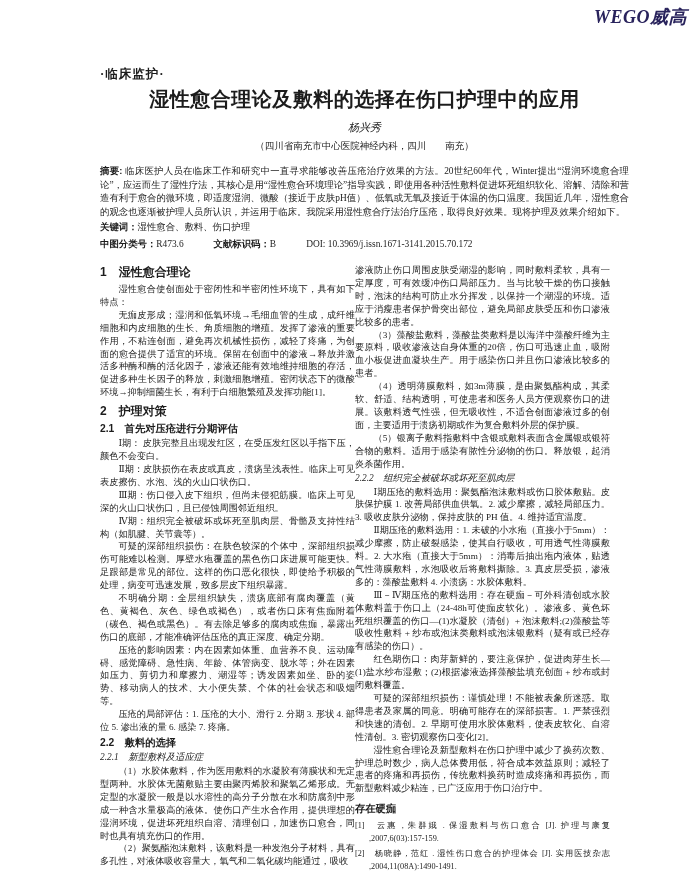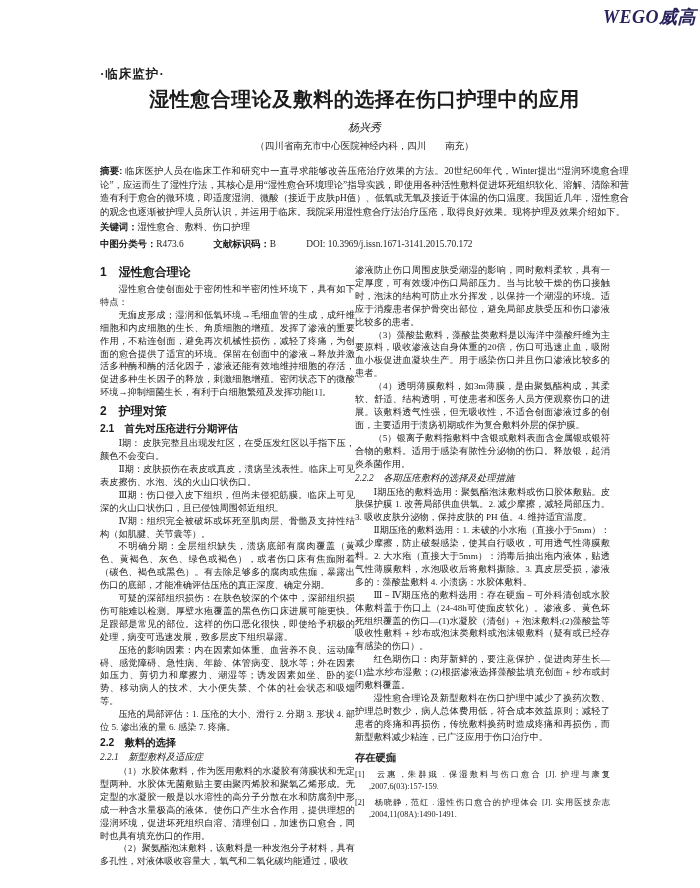--- a/index.html
+++ b/index.html
@@ -2,21 +2,21 @@
 <html><head>
 <meta charset="utf-8">
 <style>
   html,body { margin:0; padding:0; background:#ffffff; }
   .page {
     position:relative; width:700px; height:888px; margin:0 auto;
     background:#ffffff; overflow:hidden; color:#1c1c1c;
     font-family:"Liberation Serif","DejaVu Serif",serif;
   }
   .logo {
-    position:absolute; top:5px; right:4px;
+    position:absolute; top:5px; right:13px;
     font-family:"Liberation Serif","DejaVu Serif",serif;
     font-style:italic; font-weight:bold; font-size:18px;
     color:#29235c; letter-spacing:0.5px;
   }
   .content { position:absolute; left:100px; top:66px; width:529px; }
   .col-label { font-size:12.5px; font-weight:bold; letter-spacing:1px; }
   .title {
     margin:3px 0 7px 0; text-align:center;
     font-family:"Liberation Sans","DejaVu Sans",sans-serif;
     font-weight:bold; font-size:20px; letter-spacing:0.5px;
@@ -92,40 +92,41 @@
       <div class="col">
         <h3 class="sh1 first">1　湿性愈合理论</h3>
         <p class="body-p indent">湿性愈合使创面处于密闭性和半密闭性环境下，具有如下特点：</p>
         <p class="body-p indent">无痂皮形成；湿润和低氧环境→毛细血管的生成，成纤维细胞和内皮细胞的生长、角质细胞的增殖。发挥了渗液的重要作用，不粘连创面，避免再次机械性损伤，减轻了疼痛，为创面的愈合提供了适宜的环境。保留在创面中的渗液→释放并激活多种酶和酶的活化因子，渗液还能有效地维持细胞的存活，促进多种生长因子的释放，刺激细胞增殖。密闭状态下的微酸环境→抑制细菌生长，有利于白细胞繁殖及发挥功能[1]。</p>
         <h3 class="sh1">2　护理对策</h3>
         <h4 class="sh2">2.1　首先对压疮进行分期评估</h4>
         <p class="body-p indent">Ⅰ期： 皮肤完整且出现发红区，在受压发红区以手指下压，颜色不会变白。</p>
         <p class="body-p indent">Ⅱ期：皮肤损伤在表皮或真皮，溃疡呈浅表性。临床上可见表皮擦伤、水泡、浅的火山口状伤口。</p>
         <p class="body-p indent">Ⅲ期：伤口侵入皮下组织，但尚未侵犯筋膜。临床上可见深的火山口状伤口，且已侵蚀周围邻近组织。</p>
         <p class="body-p indent">Ⅳ期：组织完全被破坏或坏死至肌肉层、骨骼及支持性结构（如肌腱、关节囊等）。</p>
+        <p class="body-p indent">可疑的深部组织损伤：在肤色较深的个体中，深部组织损伤可能难以检测。厚壁水疱覆盖的黑色伤口床进展可能更快。足跟部是常见的部位。这样的伤口恶化很快，即使给予积极的处理，病变可迅速发展，致多层皮下组织暴露。</p>
         <p class="body-p indent">不明确分期：全层组织缺失，溃疡底部有腐肉覆盖（黄色、黄褐色、灰色、绿色或褐色），或者伤口床有焦痂附着（碳色、褐色或黑色）。有去除足够多的腐肉或焦痂，暴露出伤口的底部，才能准确评估压疮的真正深度、确定分期。</p>
-        <p class="body-p indent">可疑的深部组织损伤：在肤色较深的个体中，深部组织损伤可能难以检测。厚壁水疱覆盖的黑色伤口床进展可能更快。足跟部是常见的部位。这样的伤口恶化很快，即使给予积极的处理，病变可迅速发展，致多层皮下组织暴露。</p>
         <p class="body-p indent">压疮的影响因素：内在因素如体重、血营养不良、运动障碍、感觉障碍、急性病、年龄、体管病变、脱水等；外在因素如压力、剪切力和摩擦力、潮湿等；诱发因素如坐、卧的姿势、移动病人的技术、大小便失禁、个体的社会状态和吸烟等。</p>
         <p class="body-p indent">压疮的局部评估：1. 压疮的大小、滑行 2. 分期 3. 形状 4. 部位 5. 渗出液的量 6. 感染 7. 疼痛。</p>
         <h4 class="sh2">2.2　敷料的选择</h4>
         <h5 class="sh3">2.2.1　新型敷料及适应症</h5>
         <p class="body-p indent">（1）水胶体敷料，作为医用敷料的水凝胶有薄膜状和无定型两种。水胶体无菌敷贴主要由聚丙烯胶和聚氧乙烯形成。无定型的水凝胶一般是以水溶性的高分子分散在水和防腐剂中形成一种含水量极高的液体。使伤口产生水合作用，提供理想的湿润环境，促进坏死组织自溶、清理创口，加速伤口愈合，同时也具有填充伤口的作用。</p>
         <p class="body-p indent">（2）聚氨酯泡沫敷料，该敷料是一种发泡分子材料，具有多孔性，对液体吸收容量大，氧气和二氧化碳均能通过，吸收</p>
       </div>
 
       <div class="col">
         <p class="body-p">渗液防止伤口周围皮肤受潮湿的影响，同时敷料柔软，具有一定厚度，可有效缓冲伤口局部压力。当与比较干燥的伤口接触时，泡沫的结构可防止水分挥发，以保持一个潮湿的环境。适应于消瘦患者保护骨突出部位，避免局部皮肤受压和伤口渗液比较多的患者。</p>
         <p class="body-p indent">（3）藻酸盐敷料，藻酸盐类敷料是以海洋中藻酸纤维为主要原料，吸收渗液达自身体重的20倍，伤口可迅速止血，吸附血小板促进血凝块生产。用于感染伤口并且伤口渗液比较多的患者。</p>
         <p class="body-p indent">（4）透明薄膜敷料，如3m薄膜，是由聚氨酯构成，其柔软、舒适、结构透明，可使患者和医务人员方便观察伤口的进展。该敷料透气性强，但无吸收性，不适合创面渗液过多的创面，主要适用于溃疡初期或作为复合敷料外层的保护膜。</p>
         <p class="body-p indent">（5）银离子敷料指敷料中含银或敷料表面含金属银或银符合物的敷料。适用于感染有脓性分泌物的伤口。释放银，起消炎杀菌作用。</p>
-        <h5 class="sh3">2.2.2　各期压疮敷料的选择及处理措施</h5>
+        <h5 class="sh3">2.2.2　组织完全被破坏或坏死至肌肉层</h5>
         <p class="body-p indent">Ⅰ期压疮的敷料选用：聚氨酯泡沫敷料或伤口胶体敷贴。皮肤保护膜 1. 改善局部供血供氧。2. 减少摩擦，减轻局部压力。3. 吸收皮肤分泌物，保持皮肤的 PH 值。4. 维持适宜温度。</p>
         <p class="body-p indent">Ⅱ期压疮的敷料选用：1. 未破的小水疱（直接小于5mm）：减少摩擦，防止破裂感染，使其自行吸收，可用透气性薄膜敷料。2. 大水疱（直接大于5mm）：消毒后抽出疱内液体，贴透气性薄膜敷料，水泡吸收后将敷料撕除。3. 真皮层受损，渗液多的：藻酸盐敷料 4. 小溃疡：水胶体敷料。</p>
         <p class="body-p indent">Ⅲ－Ⅳ期压疮的敷料选用：存在硬痂－可外科清创或水胶体敷料盖于伤口上（24-48h可使痂皮软化）。渗液多、黄色坏死组织覆盖的伤口—(1)水凝胶（清创）+ 泡沫敷料;(2)藻酸盐等吸收性敷料 + 纱布或泡沫类敷料或泡沫银敷料（疑有或已经存有感染的伤口）。</p>
         <p class="body-p indent">红色期伤口：肉芽新鲜的，要注意保护，促进肉芽生长—(1)盐水纱布湿敷；(2)根据渗液选择藻酸盐填充创面 + 纱布或封闭敷料覆盖。</p>
+        <p class="body-p indent">可疑的深部组织损伤：谨慎处理！不能被表象所迷惑。取得患者及家属的同意。明确可能存在的深部损害。1. 严禁强烈和快速的清创。2. 早期可使用水胶体敷料，使表皮软化、自溶性清创。3. 密切观察伤口变化[2]。</p>
         <p class="body-p indent">湿性愈合理论及新型敷料在伤口护理中减少了换药次数、护理总时数少，病人总体费用低，符合成本效益原则；减轻了患者的疼痛和再损伤，传统敷料换药时造成疼痛和再损伤，而新型敷料减少粘连，已广泛应用于伤口治疗中。</p>
         <h4 class="ref-head">存在硬痂</h4>
         <p class="ref-item">[1]　云惠 , 朱群娥 . 保湿敷料与伤口愈合 [J]. 护理与康复 ,2007,6(03):157-159.</p>
         <p class="ref-item">[2]　杨晓静 , 范红 . 湿性伤口愈合的护理体会 [J]. 实用医技杂志 ,2004,11(08A):1490-1491.</p>
       </div>
 
     </div>
   </div>
 
 

